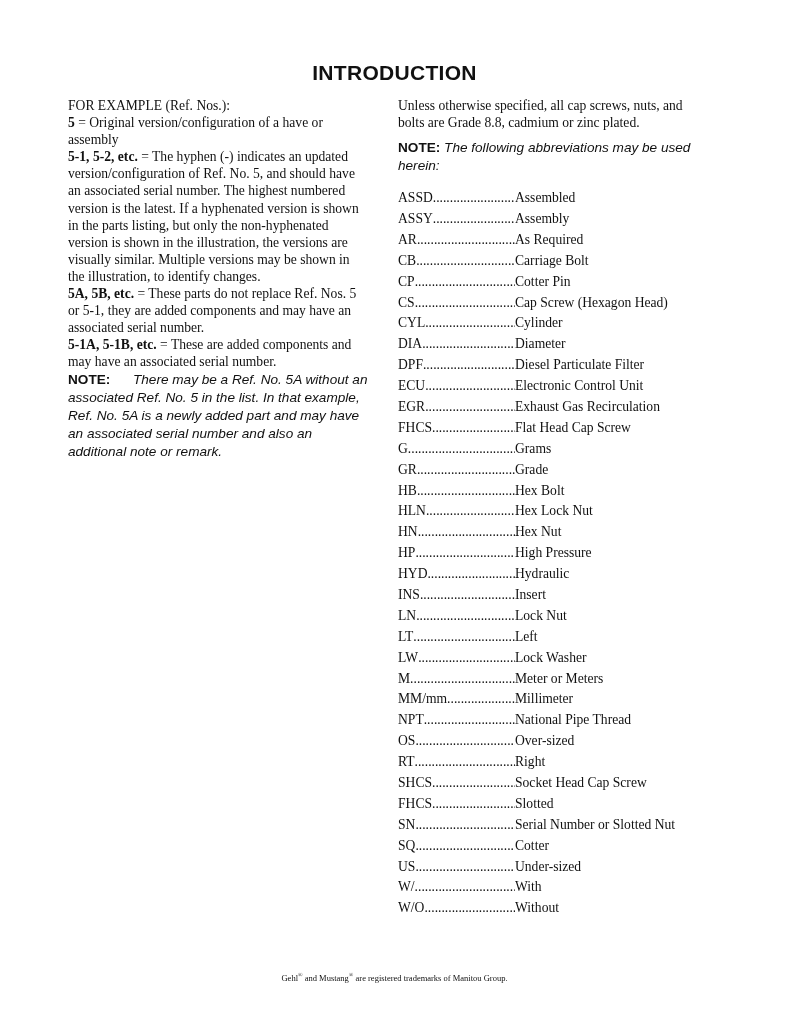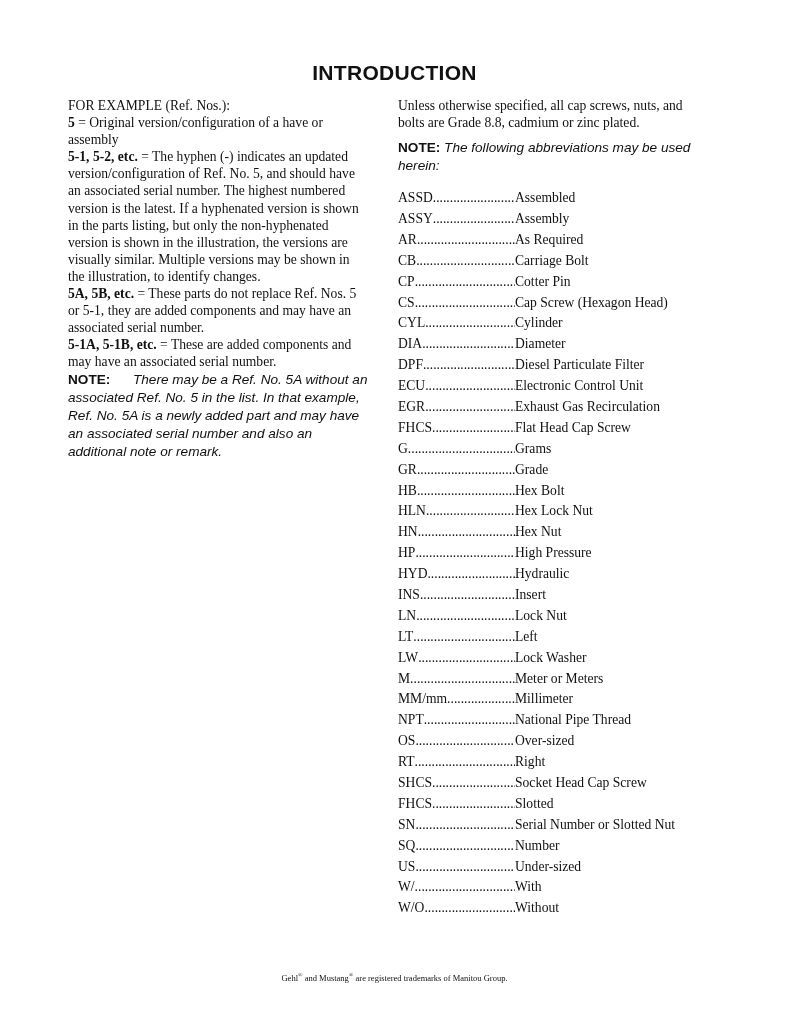--- a/index.html
+++ b/index.html
@@ -277,21 +277,21 @@
           <span class="abbr-code">SN</span>
           <span class="abbr-dots"></span>
         </span>
         <span class="abbr-desc">Serial Number or Slotted Nut</span>
       </div>
       <div class="abbr-row">
         <span class="abbr-key">
           <span class="abbr-code">SQ</span>
           <span class="abbr-dots"></span>
         </span>
-        <span class="abbr-desc">Number</span>
+        <span class="abbr-desc">Cotter</span>
       </div>
       <div class="abbr-row">
         <span class="abbr-key">
           <span class="abbr-code">US</span>
           <span class="abbr-dots"></span>
         </span>
         <span class="abbr-desc">Under-sized</span>
       </div>
       <div class="abbr-row">
         <span class="abbr-key">

